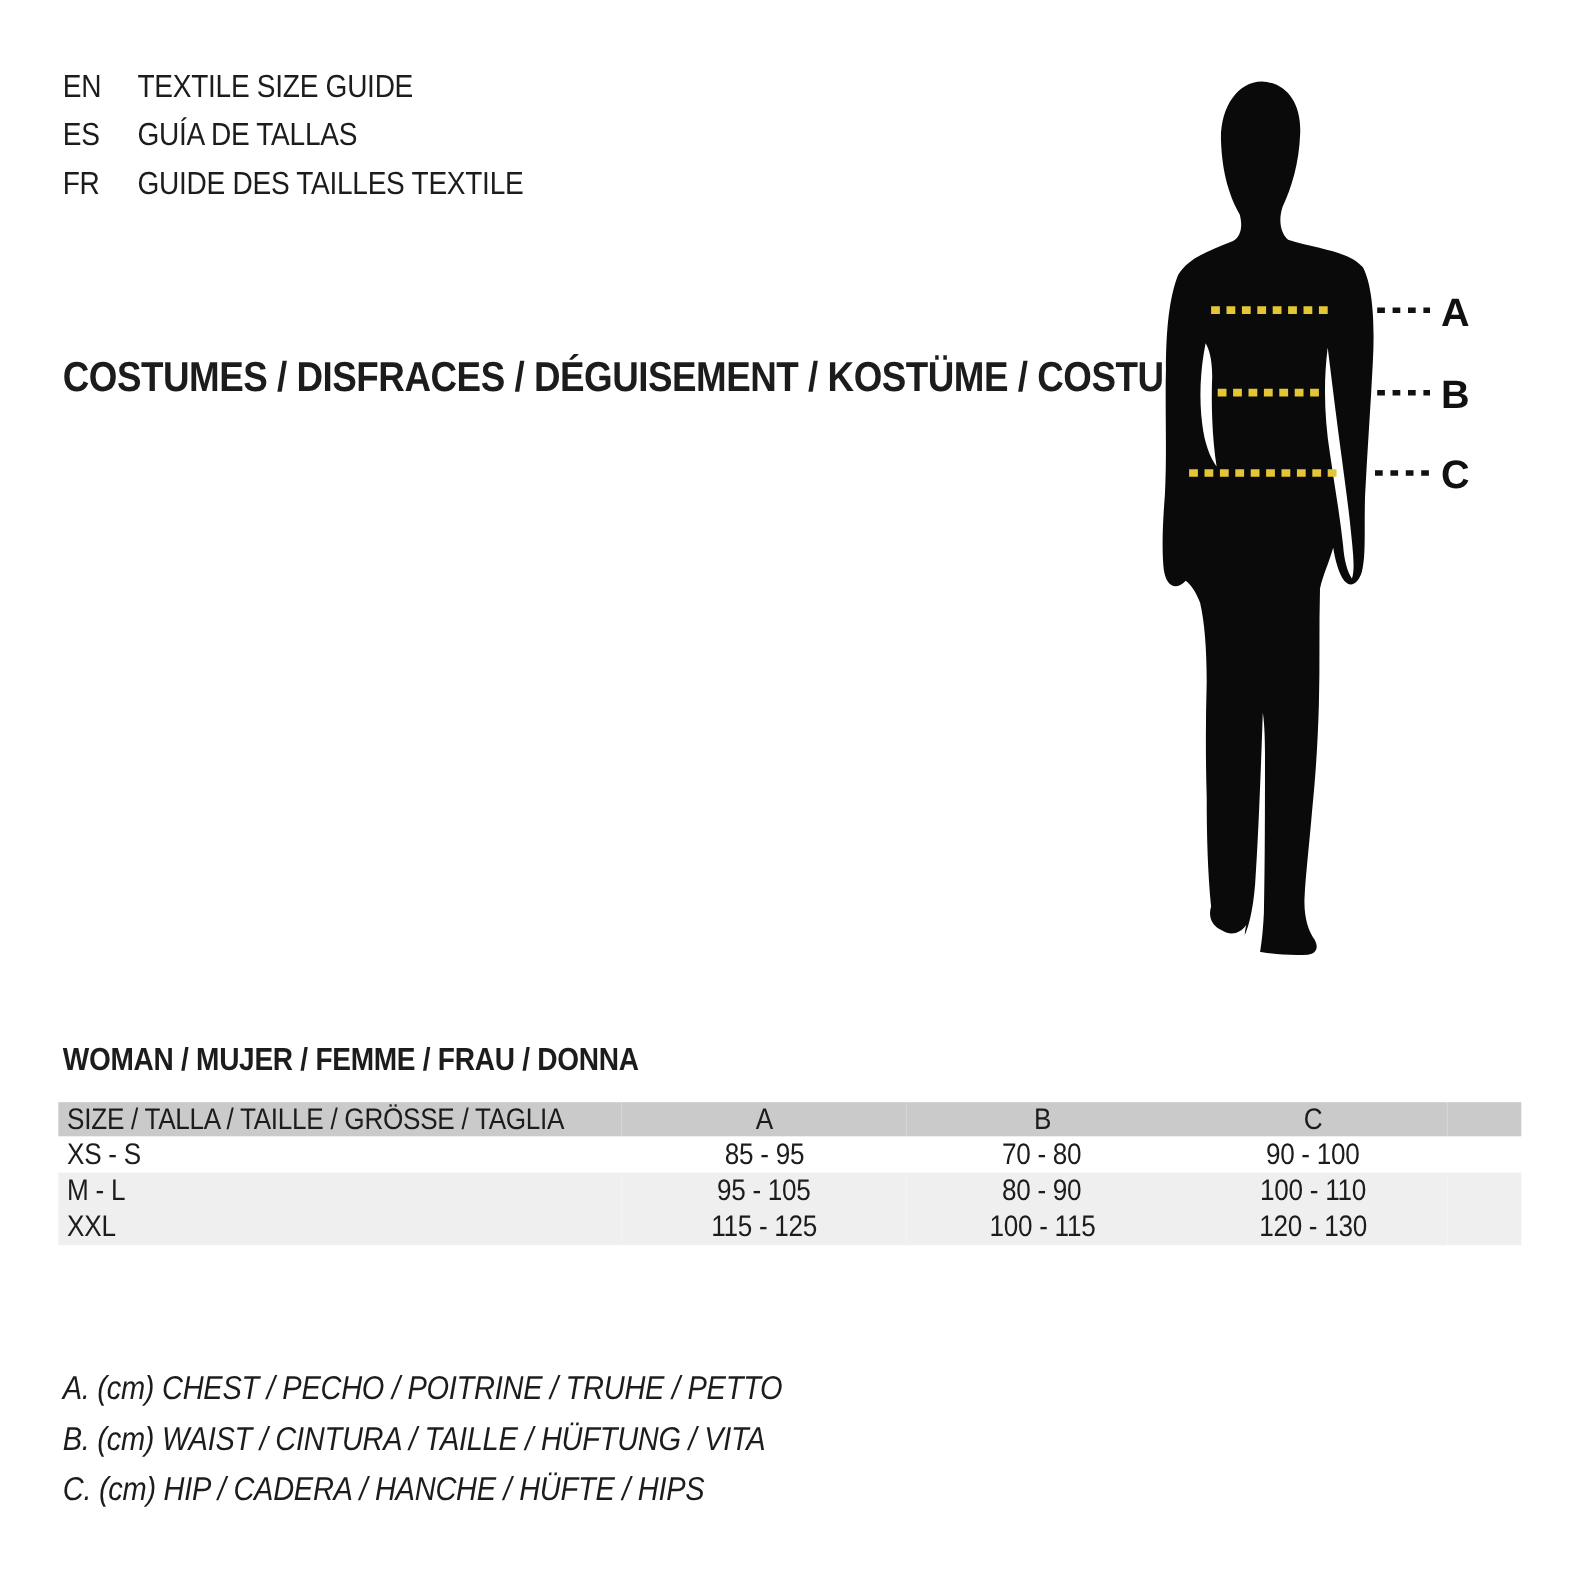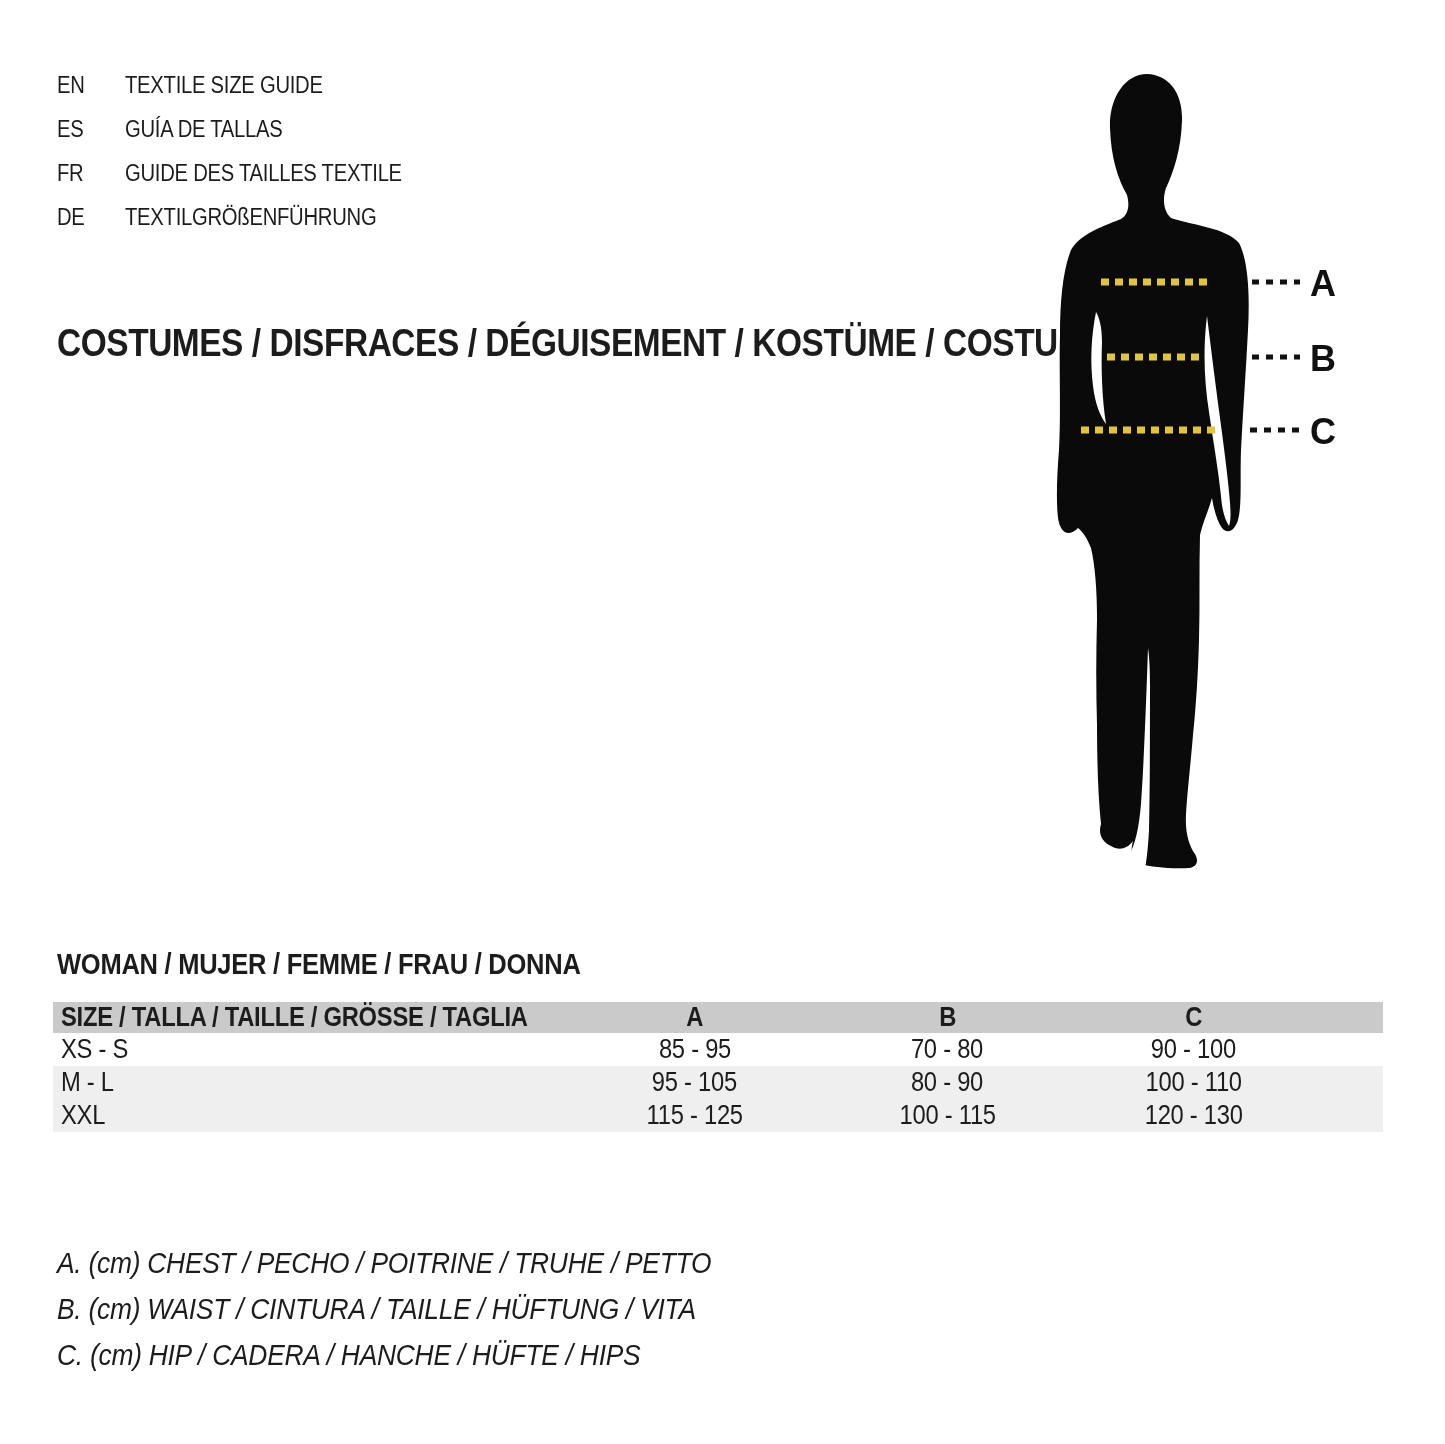--- a/index.html
+++ b/index.html
@@ -9,40 +9,40 @@
     background:#ffffff;
     font-family:"Liberation Sans", sans-serif;
     color:#1c1c1c;
     overflow:hidden;
   }
   .cond{display:inline-block;transform:scaleX(0.88);transform-origin:0 50%;white-space:nowrap;}
   .cond-c{display:inline-block;transform:scaleX(0.88);transform-origin:50% 50%;white-space:nowrap;}
 
   
   .lang-block{position:absolute;left:57px;top:63px;}
-  .lang-row{display:flex;height:44px;align-items:center;font-size:23px;font-weight:500;letter-spacing:-0.3px;}
+  .lang-row{display:flex;height:44px;align-items:flex-start;font-size:29px;font-weight:500;letter-spacing:-0.3px;}
   .lang-code{width:68px;flex:0 0 68px;}
 
   
   .heading{position:absolute;left:57px;top:322px;font-size:38px;font-weight:700;letter-spacing:-0.5px;}
 
   
   .figure-wrap{position:absolute;left:1000px;top:60px;width:360px;height:840px;}
 
   
   .woman-title{position:absolute;left:57px;top:948px;font-size:29px;font-weight:700;letter-spacing:-0.3px;}
 
   
   .size-table{
     position:absolute;left:53px;top:1002px;width:1330px;
     border-collapse:collapse;table-layout:fixed;
     font-size:27px;letter-spacing:-0.3px;
   }
   .size-table td,.size-table th{padding:0;font-weight:500;vertical-align:middle;}
-  .size-table thead th{height:31px;background:#cacaca;font-weight:bold;}
+  .size-table thead th{height:31px;background:#cacaca;}
   .size-table tbody td{height:33px;text-decoration:underline;}
   .size-table tr.alt td{background:#efefef;}
   .col-size{text-align:left;padding-left:8px !important;}
   .col-val{text-align:center;}
 
   
   .legend{position:absolute;left:57px;top:1240px;font-style:italic;}
   .legend-item{height:46px;display:flex;align-items:center;font-size:30px;font-weight:500;letter-spacing:-0.3px;}
 </style>
 </head>
@@ -55,24 +55,20 @@
       <span class="lang-code cond">EN</span>
       <span class="cond">TEXTILE SIZE GUIDE</span>
     </div>
     <div class="lang-row">
       <span class="lang-code cond">ES</span>
       <span class="cond">GUÍA DE TALLAS</span>
     </div>
     <div class="lang-row">
       <span class="lang-code cond">FR</span>
       <span class="cond">GUIDE DES TAILLES TEXTILE</span>
-    </div>
-    <div class="lang-row">
-      <span class="lang-code cond">DE</span>
-      <span class="cond">TEXTILGRÖßENFÜHRUNG</span>
     </div>
   </div>
 
   <div class="heading">
     <span class="cond">COSTUMES / DISFRACES / DÉGUISEMENT / KOSTÜME / COSTUMI</span>
   </div>
 
   <div class="figure-wrap">
     <svg width="360" height="840" viewBox="0 0 360 840">
 

